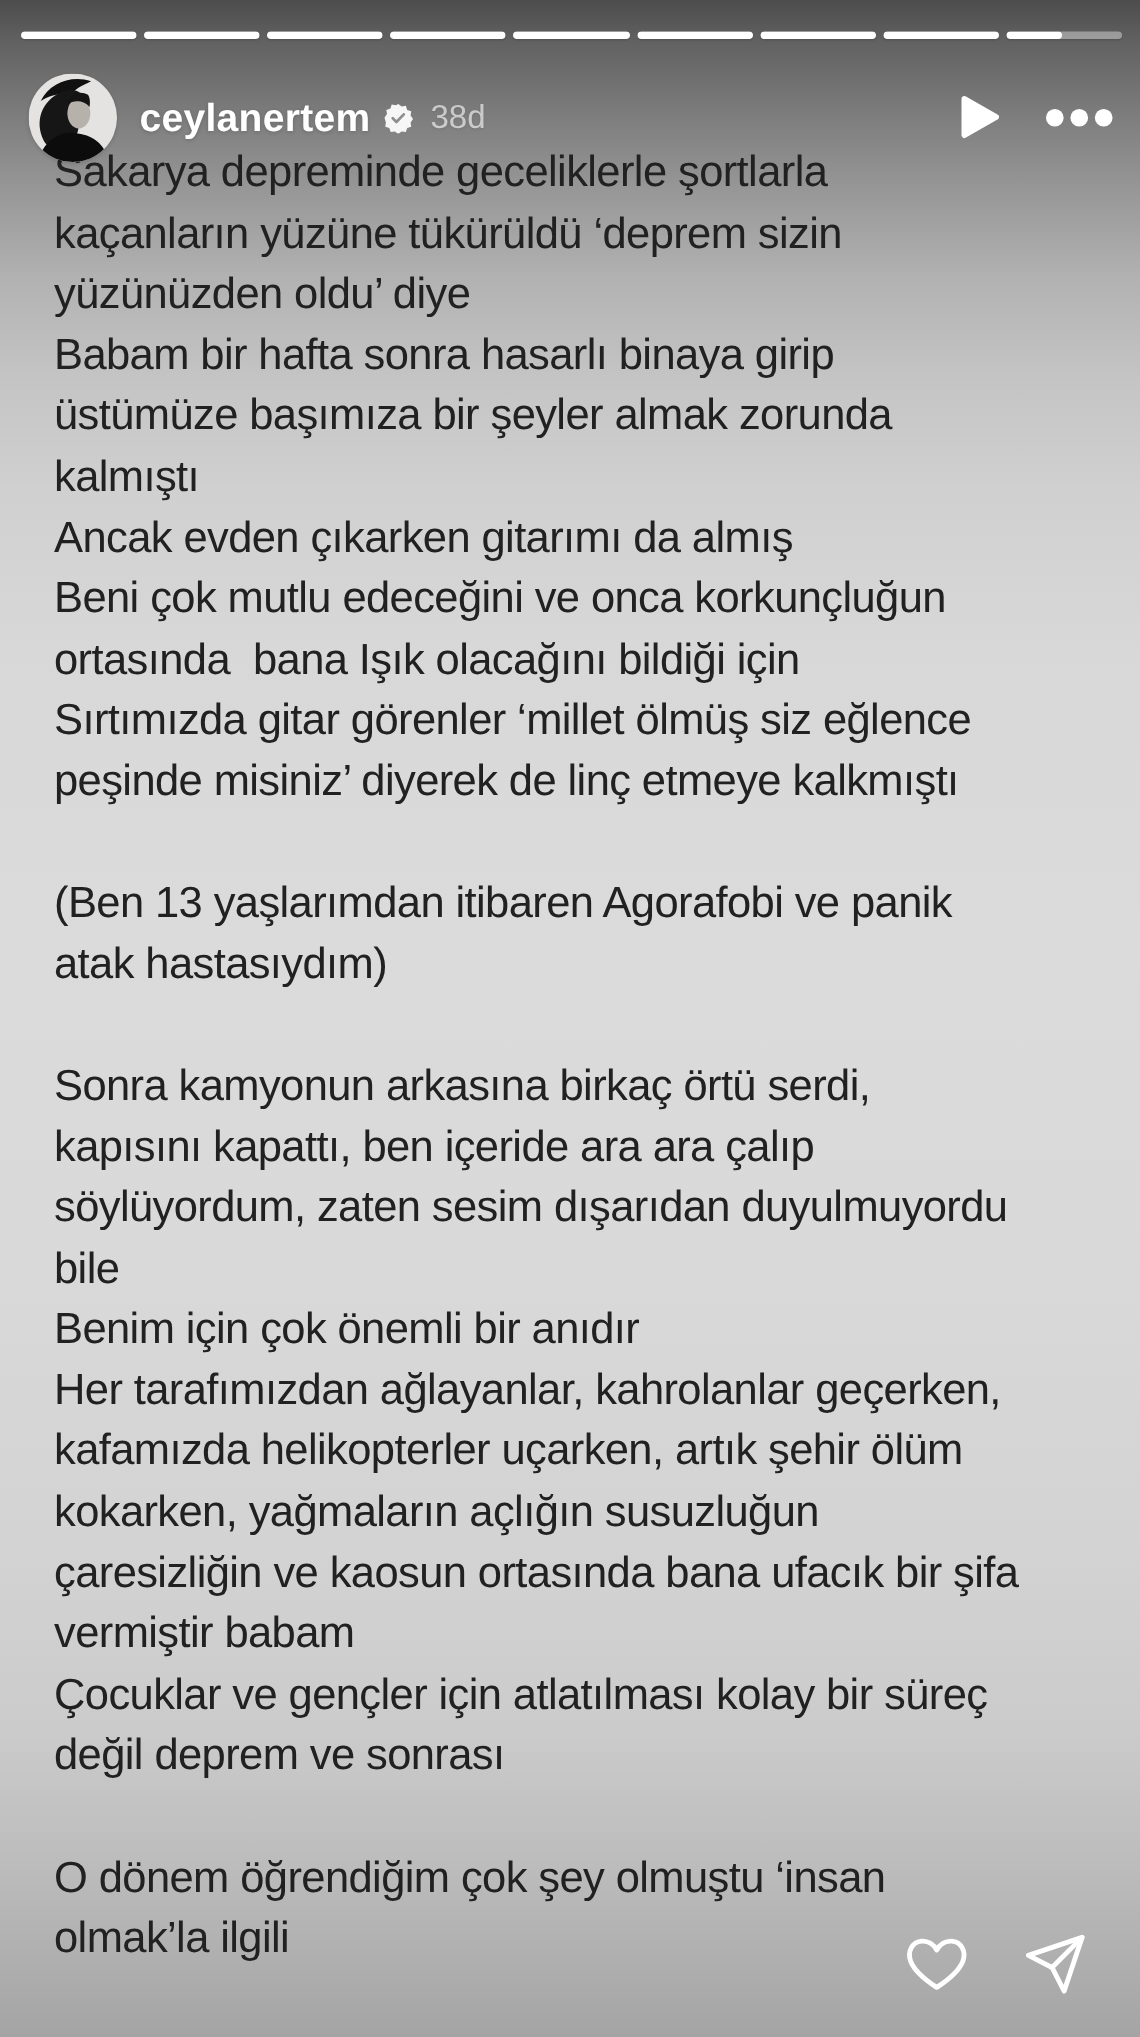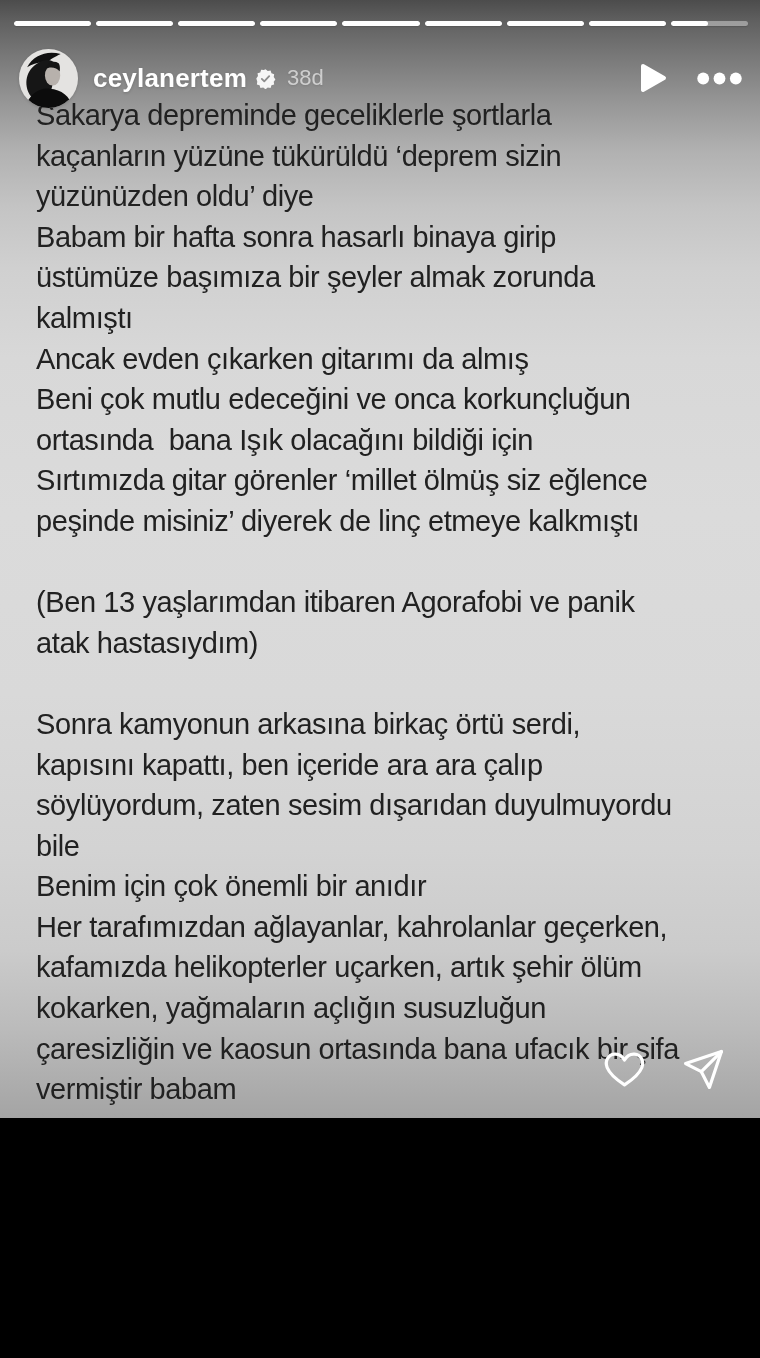--- a/index.html
+++ b/index.html
@@ -1,18 +1,18 @@
 <!DOCTYPE html>
 <html><head>
 <meta charset="utf-8">
 <style>
   html,body{margin:0;padding:0;background:#000;}
   body{width:760px;height:1358px;overflow:hidden;font-family:"Liberation Sans",sans-serif;}
   .story{
-    position:relative;width:760px;height:1118px;overflow:hidden;
+    position:relative;width:760px;height:1358px;overflow:hidden;
     background:linear-gradient(180deg,
       #4c4c4c 0%, #616161 2%, #787878 5%, #959595 9%,
       #b1b1b1 13.5%, #c4c4c4 18.5%, #d0d0d0 24%, #d8d8d8 32%,
       #dbdbdb 46%, #d9d9d9 62%, #d3d3d3 76%, #cbcbcb 85%,
       #bbbbbb 92%, #a4a4a4 100%);
   }
   
   .progress{position:absolute;top:21px;left:14px;right:12px;display:flex;gap:5px;z-index:4;}
   .seg{flex:1;height:5px;border-radius:3px;background:rgba(255,255,255,0.38);
        overflow:hidden;box-shadow:0 1px 1px rgba(0,0,0,0.12);}

